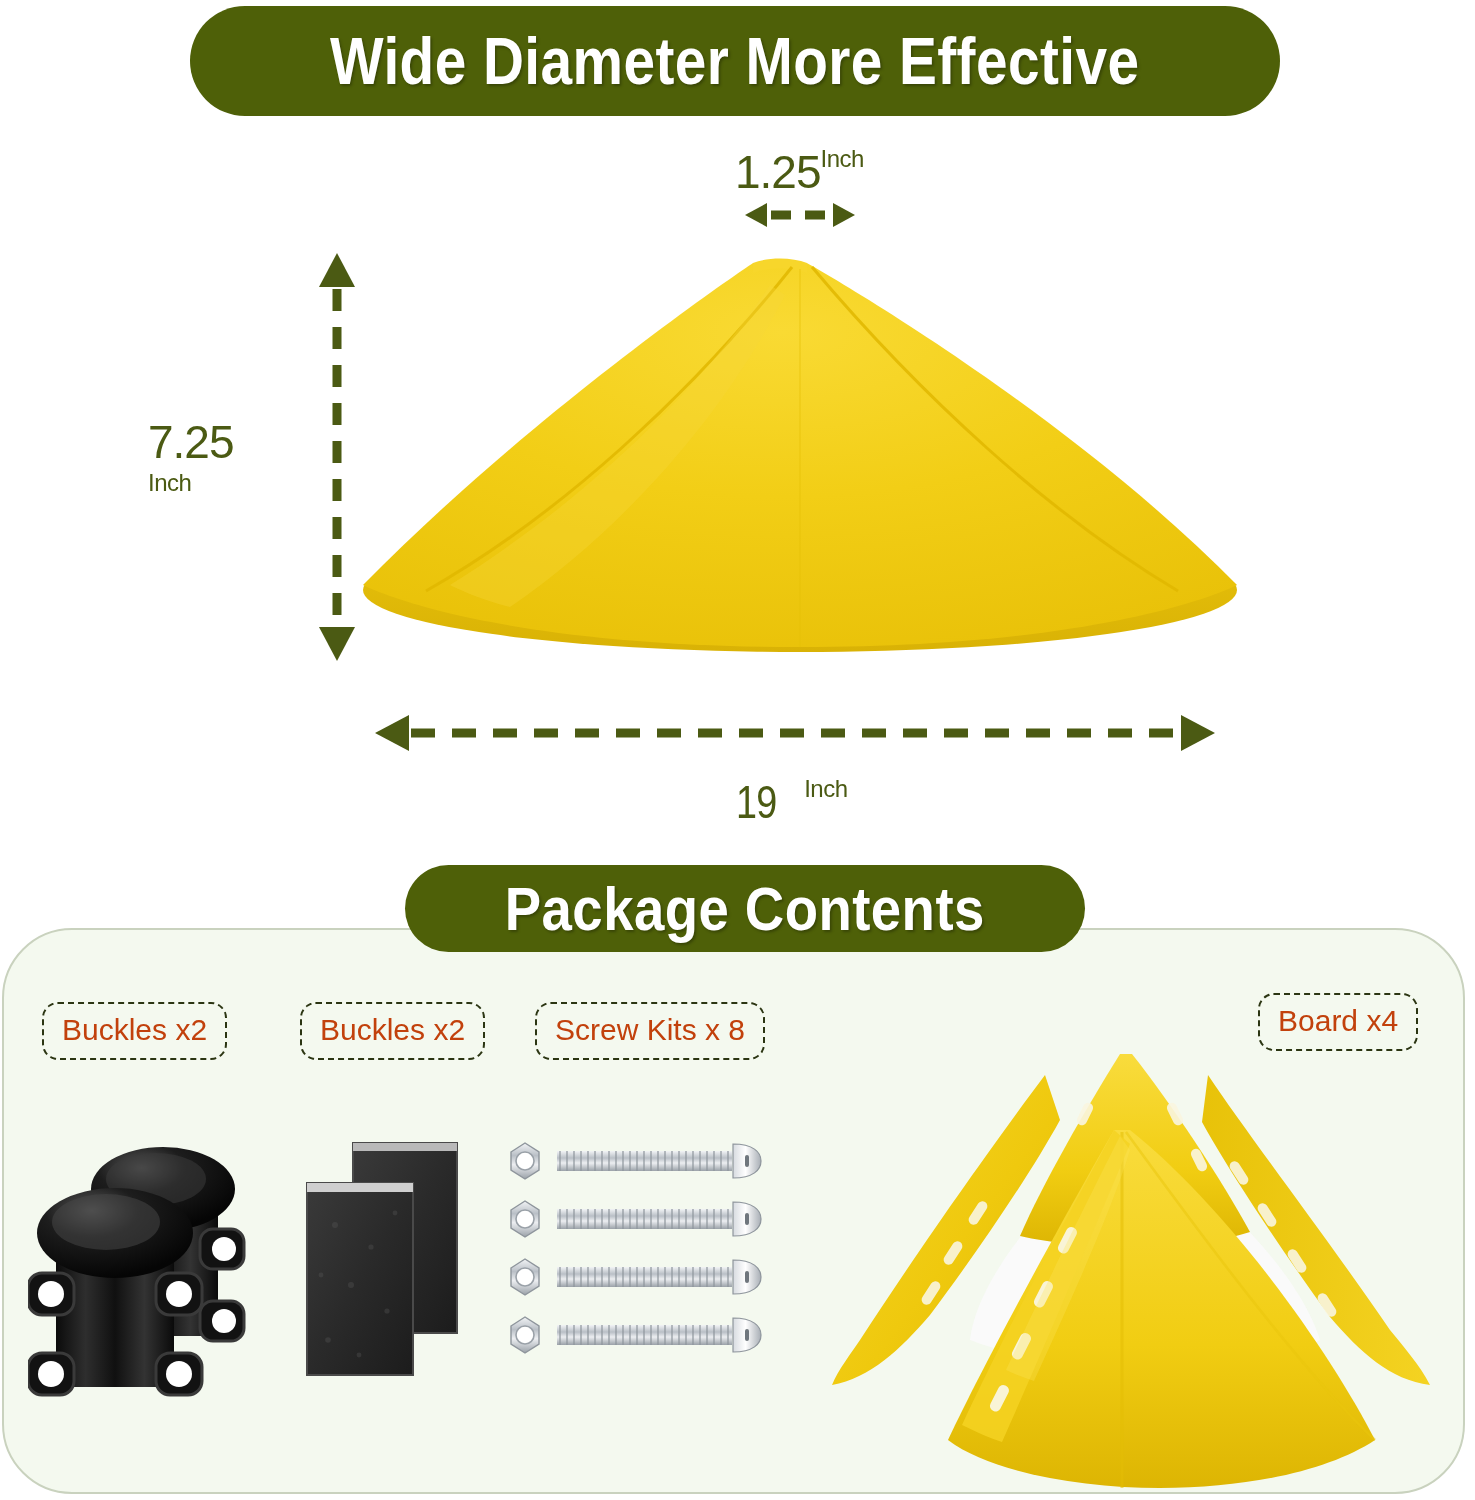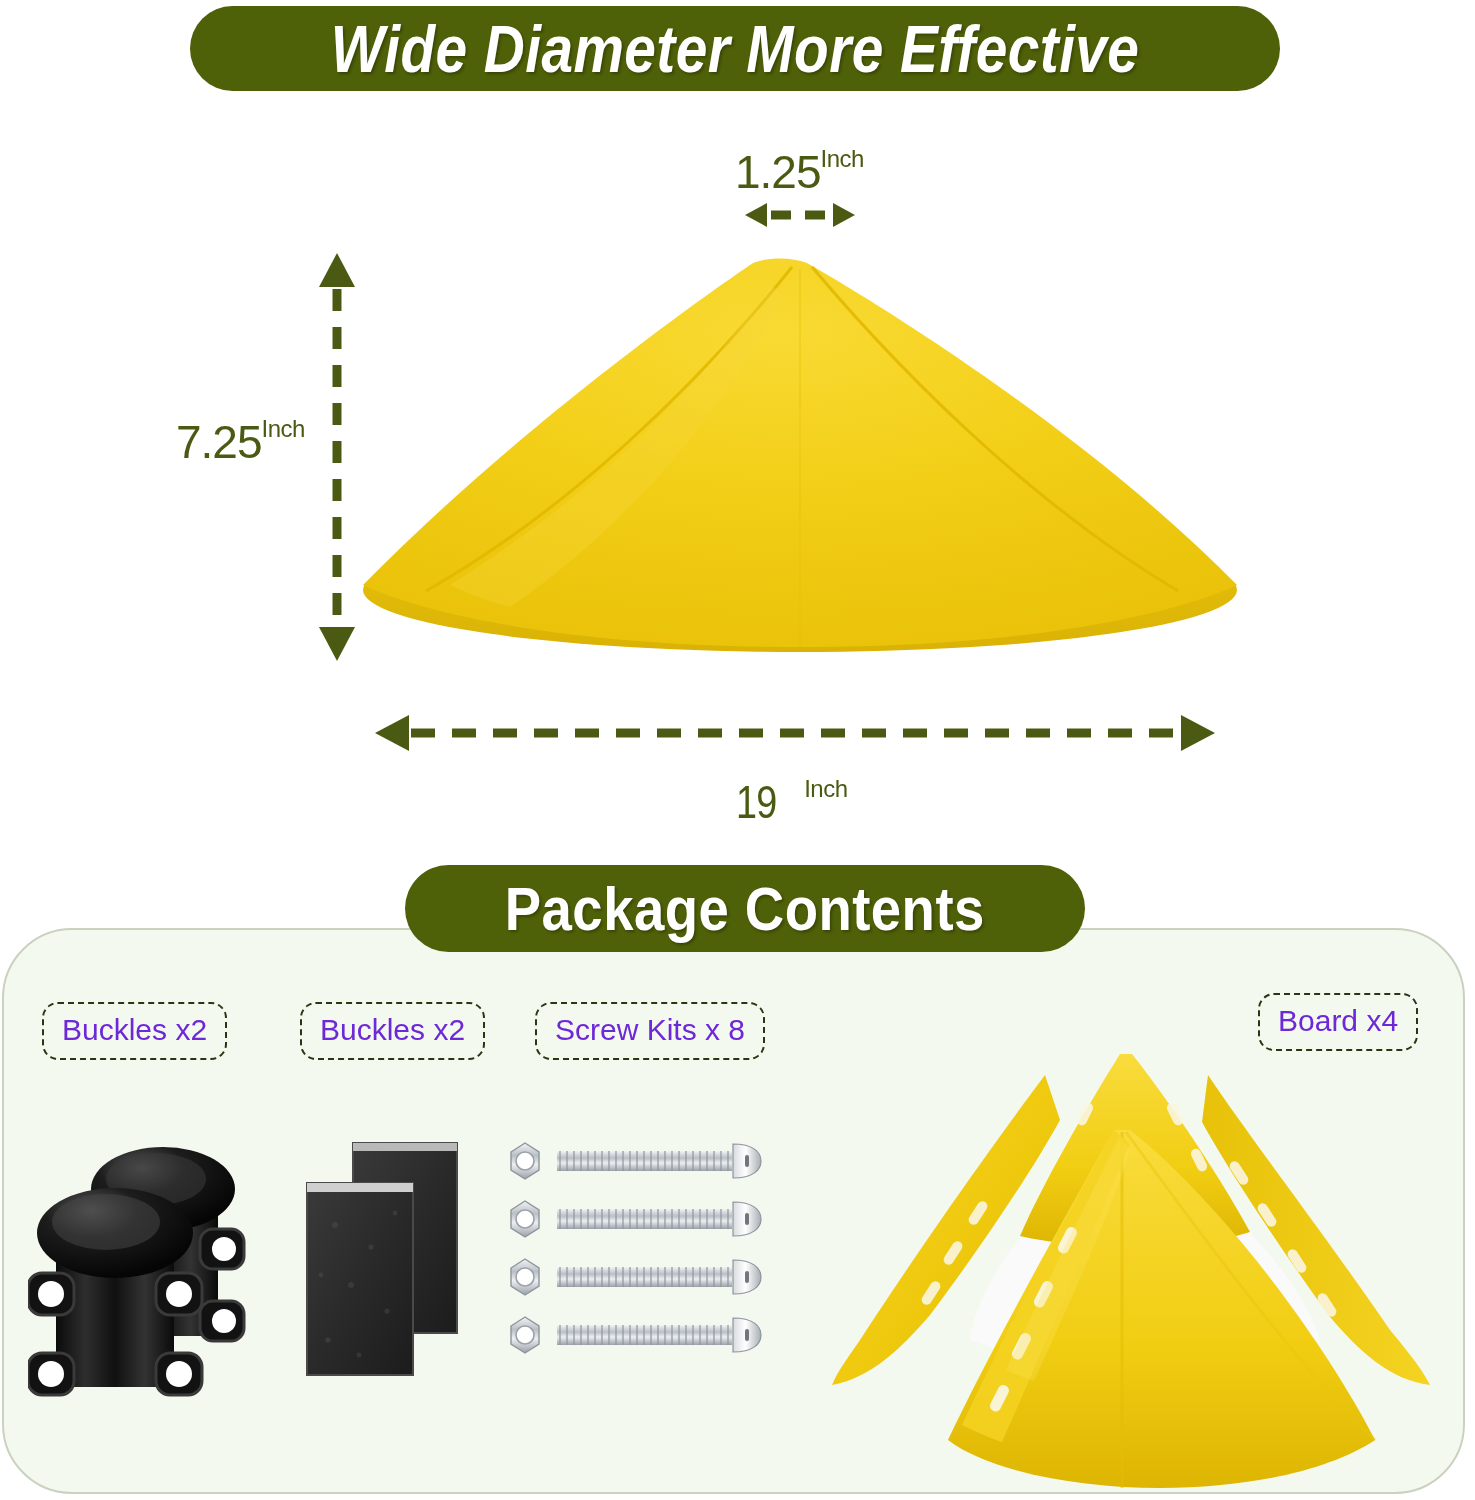--- a/index.html
+++ b/index.html
@@ -10,60 +10,60 @@
     -webkit-font-smoothing:antialiased;
   }
 
   
   .banner{
     position:absolute;display:flex;align-items:center;justify-content:center;
     background:#4E6008;color:#ffffff;border-radius:999px;
     font-weight:bold;letter-spacing:.5px;white-space:nowrap;
     text-shadow:2px 2px 3px rgba(0,0,0,.28);
   }
-  #banner-top{left:190px;top:6px;width:1090px;height:85px;font-style:italic;}
+  #banner-top{left:190px;top:6px;width:1090px;height:110px;}
   #banner-top .banner-text{
     font-size:66px;line-height:1;
     transform:scaleX(.86);transform-origin:center;
   }
   #banner-pkg{left:405px;top:865px;width:680px;height:87px;z-index:6;}
   #banner-pkg .banner-text{
     font-size:62px;line-height:1;
     transform:scaleX(.88);transform-origin:center;
   }
 
   
   .dim-text{
     position:absolute;color:#4B5A13;white-space:nowrap;
     display:flex;align-items:flex-start;
   }
   .dim-num{font-size:46px;font-weight:500;letter-spacing:-1px;}
   .dim-unit{font-size:24px;font-weight:400;letter-spacing:-.5px;}
   .dim-num.cond{transform:scaleX(.82);transform-origin:left bottom;display:inline-block;}
 
   #label-top{left:735px;top:145px;}
-  #label-left{left:176px;top:415px;}
+  #label-left{left:148px;top:415px;flex-direction:column;}
   #label-bottom{left:736px;top:775px;gap:19px;}
 
   .arrow-svg{position:absolute;overflow:visible;}
 
   
   #cone-wrap{position:absolute;left:360px;top:255px;width:880px;height:405px;}
 
   
   #pkg-panel{
     position:absolute;left:2px;top:928px;width:1463px;height:566px;
     background:#F4F9EF;border:2px solid #C9D2BE;border-radius:70px;
     box-sizing:border-box;z-index:2;
   }
 
   .tag{
     position:absolute;z-index:5;
     border:2px dashed #2B3512;border-radius:16px;
-    color:#6d28d9;background:transparent;
+    color:#c2410c;background:transparent;
     font-size:30px;line-height:1;
     padding:11px 18px 13px 18px;white-space:nowrap;
   }
   #tag-buckles{left:42px;top:1002px;}
   #tag-spacers{left:300px;top:1002px;}
   #tag-screws{left:535px;top:1002px;}
   #tag-board{left:1258px;top:993px;}
 
   .part{position:absolute;z-index:4;}
 </style>

